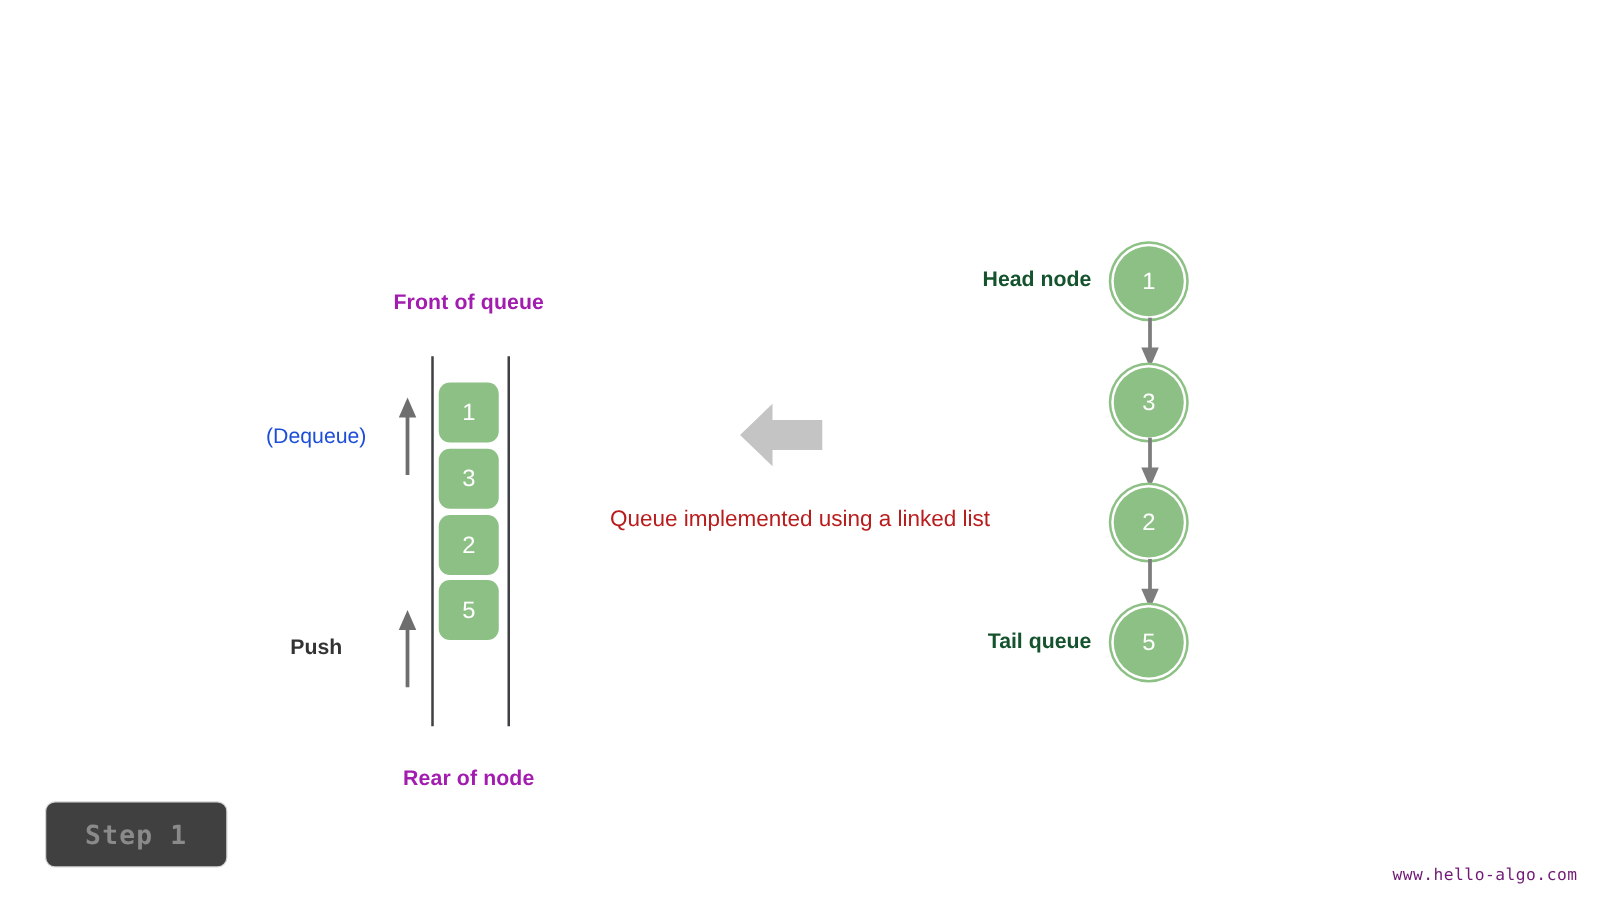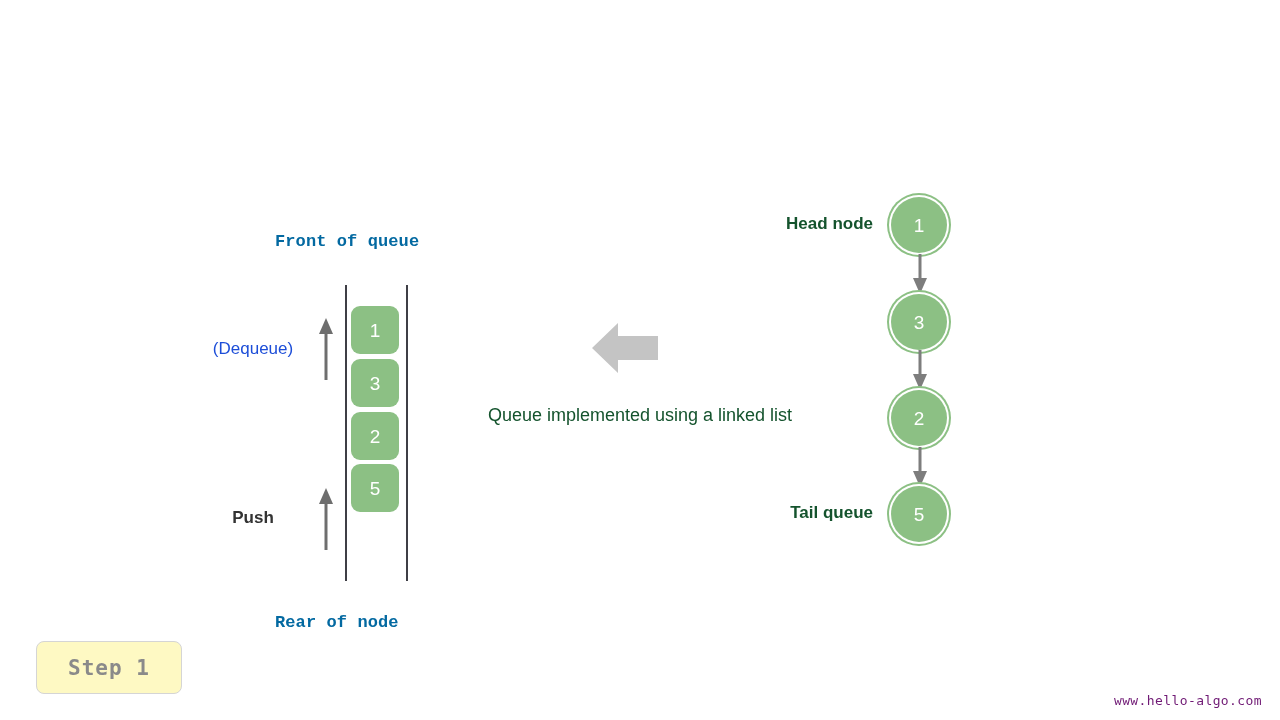--- a/index.html
+++ b/index.html
@@ -21,24 +21,24 @@
     inset: 0;
   }
 
   
   .abs { position: absolute; }
 
   
   .hdr-label {
     font-size: 17px;
     font-weight: bold;
-    color: #0369a1;
+    color: #a21caf;
     letter-spacing: .1px;
     white-space: nowrap;
-    font-family: Liberation Mono, monospace;
+    text-align: center;
   }
 
   #front-label { left: 275px; top: 232px; width: 200px; }
   #rear-label  { left: 275px; top: 613px; width: 200px; }
 
   
   .op-group {
     text-align: center;
     width: 170px;
     white-space: nowrap;
@@ -87,21 +87,21 @@
   
   .up-arrow { width: 22px; height: 64px; }
 
   
   #center-caption {
     left: 420px;
     top: 405px;
     width: 440px;
     text-align: center;
     font-size: 18px;
-    color: #14532d;
+    color: #b91c1c;
     white-space: nowrap;
   }
   #big-arrow { left: 592px; top: 320px; }
 
   
   .node {
     width: 56px;
     height: 56px;
     left: 891px;
     border-radius: 50%;
@@ -128,21 +128,21 @@
   .link-arrow { left: 908px; width: 24px; height: 42px; }
 
   
   #step-badge {
     left: 36px;
     top: 641px;
     width: 144px;
     height: 51px;
     border: 1px solid #d5d5d5;
     border-radius: 8px;
-    background: #fef9c3;
+    background: #404040;
     display: flex;
     align-items: center;
     justify-content: center;
     font-family: "DejaVu Sans Mono", monospace;
     font-size: 21px;
     font-weight: bold;
     color: #8a8a8a;
     letter-spacing: 1px;
   }
 

